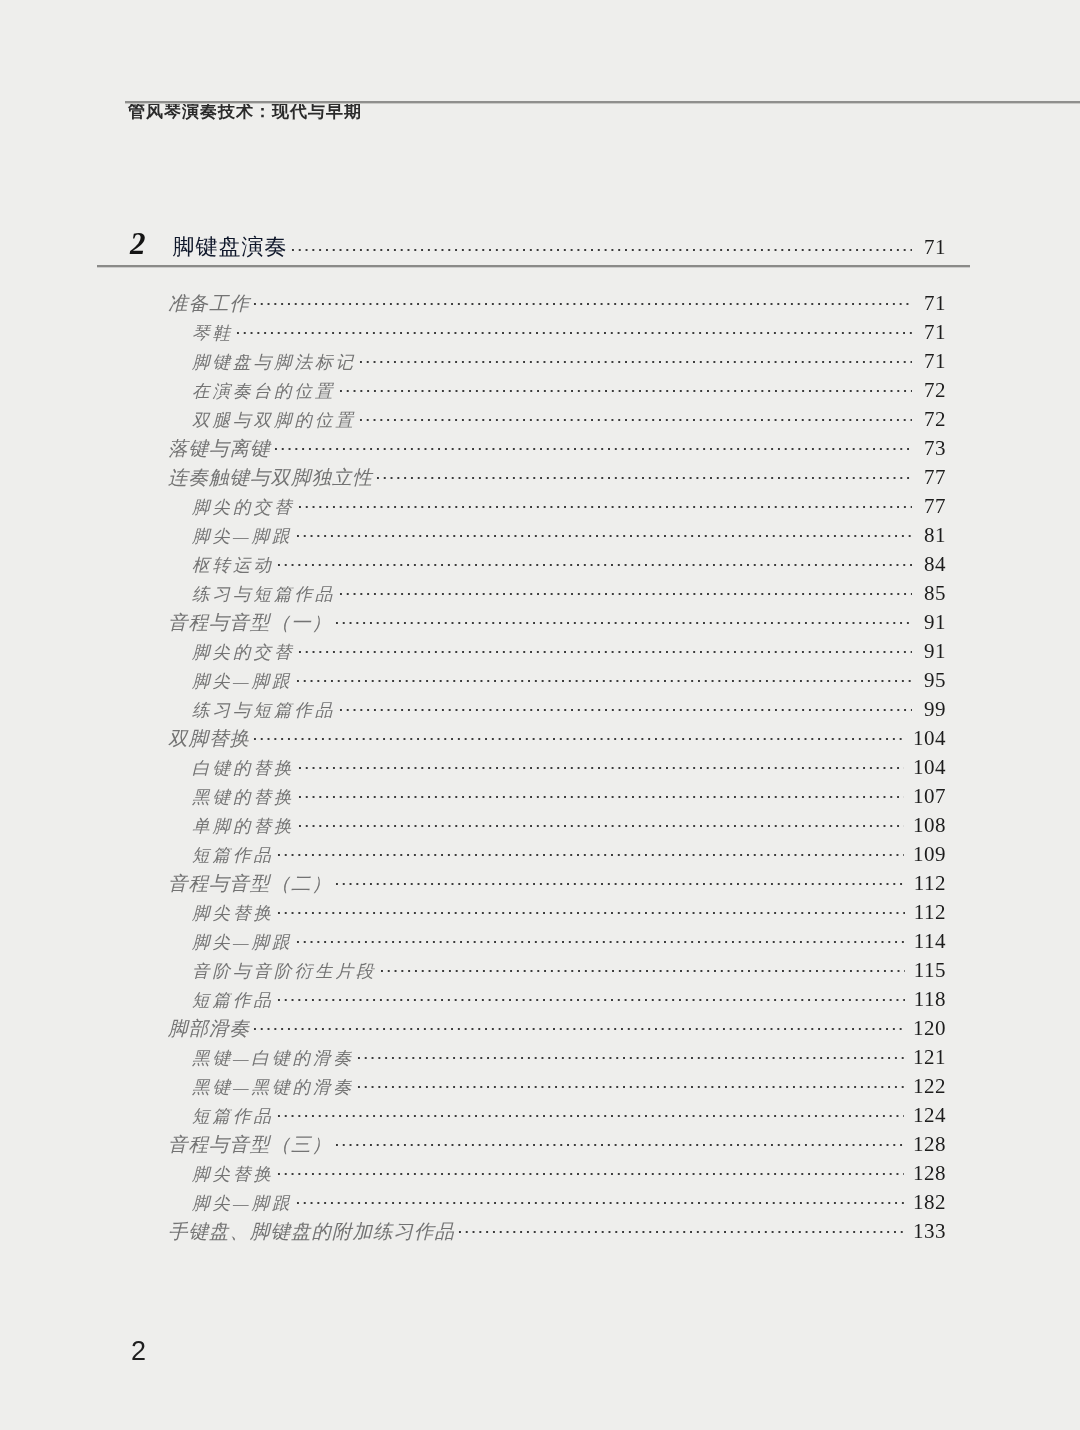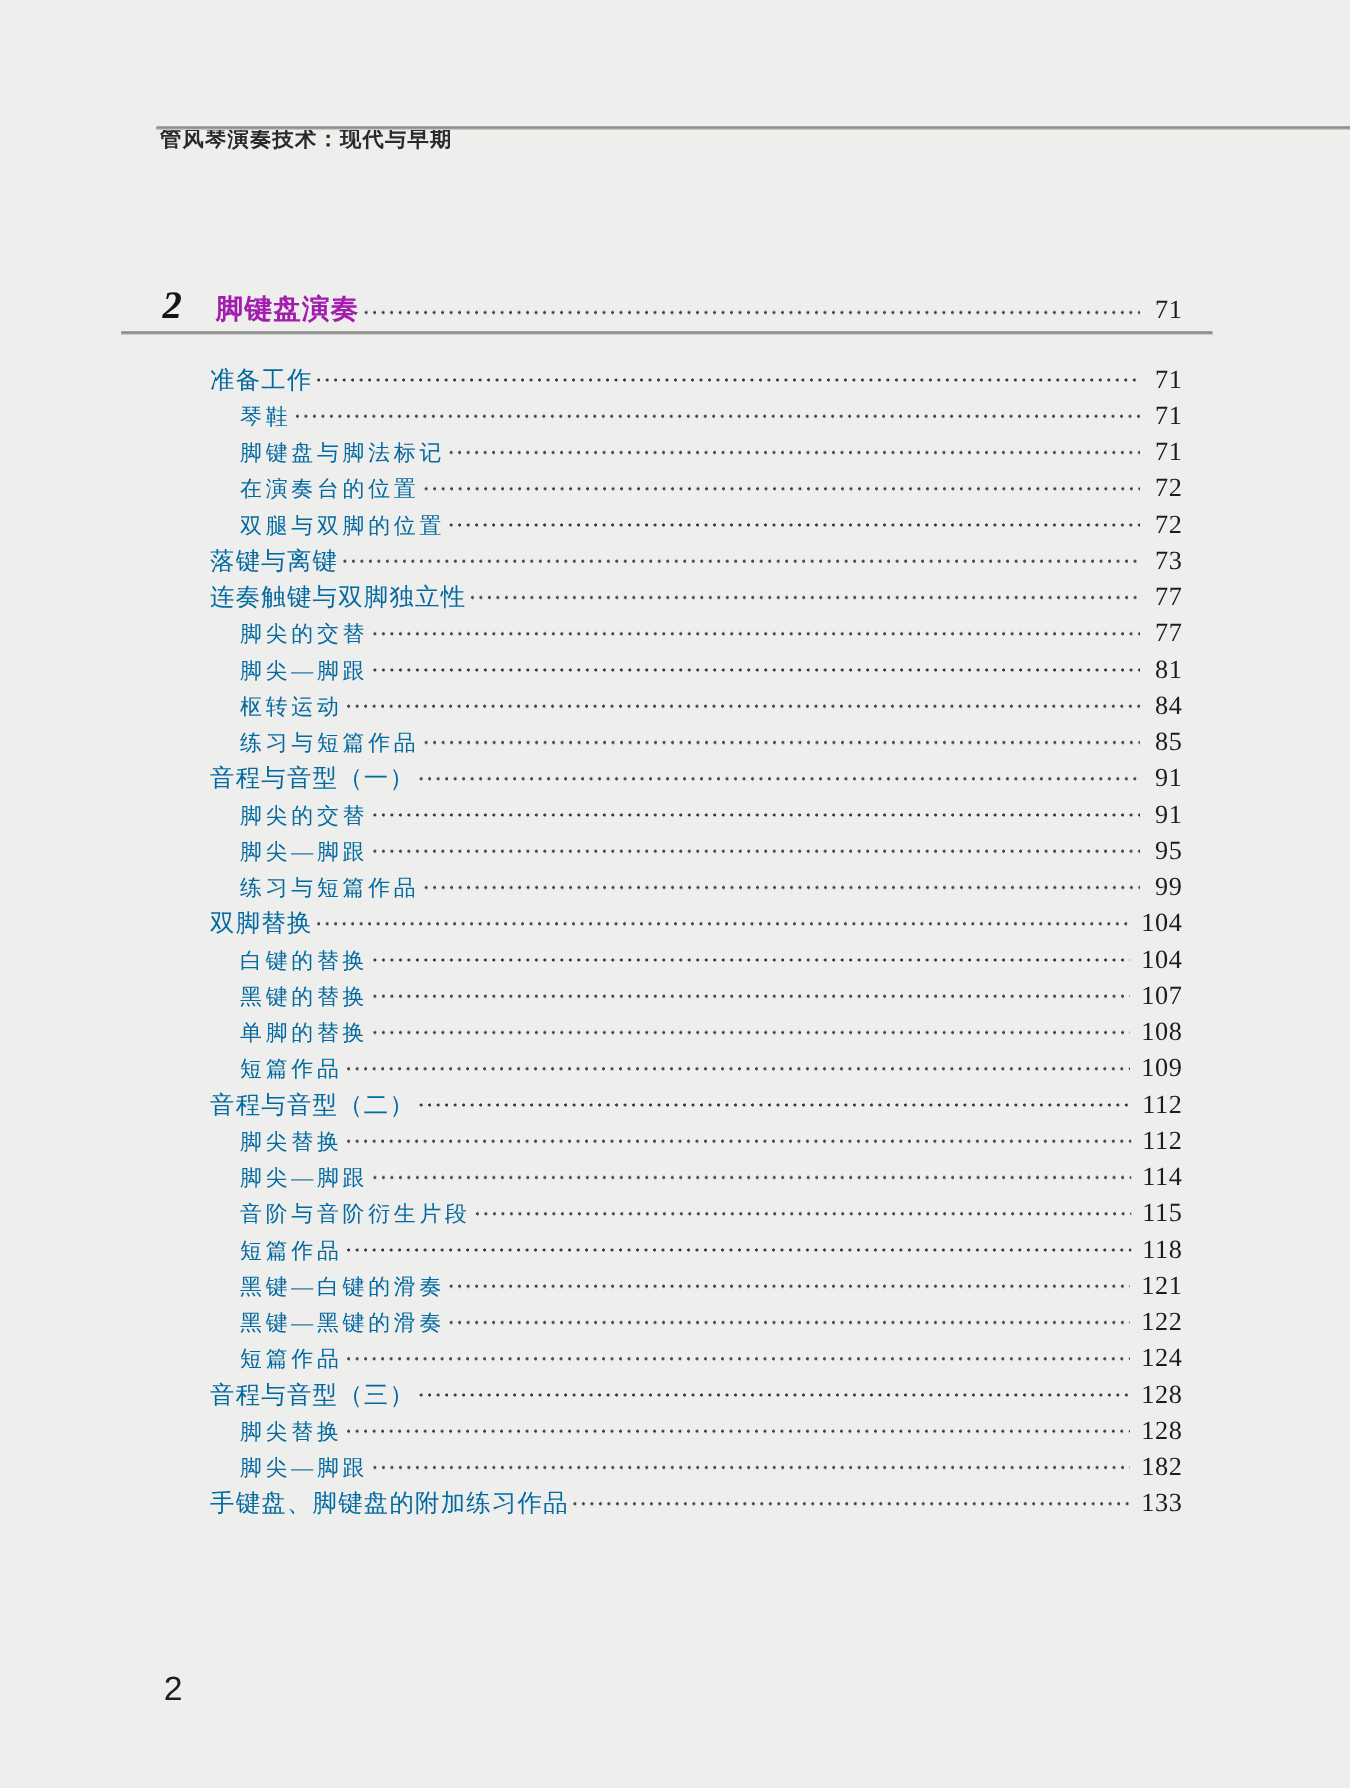--- a/index.html
+++ b/index.html
@@ -31,41 +31,41 @@
     position: absolute; top: 228px; left: 130px; width: 816px;
     display: flex; align-items: baseline;
   }
   .chapter-number {
     font-family: "Liberation Serif", "DejaVu Serif", serif;
     font-style: italic; font-weight: bold;
     font-size: 31px; line-height: 1; color: #141414;
   }
   .chapter-title {
     margin-left: 27px;
-    font-weight: bold; font-size: 22px; letter-spacing: 1px;
-    color: #a21caf; white-space: nowrap;
+    font-weight: normal; font-size: 22px; letter-spacing: 1px;
+    color: #0f172a; white-space: nowrap;
   }
   .chapter-leader { margin-left: 14px; }
   .chapter-page { font-size: 20px; margin-left: 2px; }
   .chapter-rule {
     position: absolute; top: 265px; left: 97px; width: 873px;
     height: 2px; background: #8a8a88;
     border-bottom: 1px solid #cccccb;
   }
 
   
   .toc {
     position: absolute; top: 289px; left: 168px; width: 778px;
   }
   .toc-row {
     height: 29px;
     display: flex; align-items: center;
     white-space: nowrap;
   }
-  .toc-row .label { color: #0369a1; }
+  .toc-row .label { color: #737373; font-style: italic; }
   .toc-row.lvl1 .label { font-size: 19.5px; letter-spacing: 1px; }
   .toc-row.lvl2 { padding-left: 24px; }
   .toc-row.lvl2 .label { font-size: 17.5px; letter-spacing: 3px; }
 
   .leader {
     flex: 1 1 auto;
     height: 8px;
     margin-left: 3px;
     background-image: radial-gradient(circle at 2px 4px, #3b3b3b 1.05px, rgba(0,0,0,0) 1.45px);
     background-size: 6.8px 8px;
@@ -221,20 +221,25 @@
     <div class="toc-row lvl2">
       <span class="label">音阶与音阶衍生片段</span>
       <span class="leader"></span>
       <span class="pg wide">115</span>
     </div>
     <div class="toc-row lvl2">
       <span class="label">短篇作品</span>
       <span class="leader"></span>
       <span class="pg wide">118</span>
     </div>
+    <div class="toc-row lvl1">
+      <span class="label">脚部滑奏</span>
+      <span class="leader"></span>
+      <span class="pg wide">120</span>
+    </div>
     <div class="toc-row lvl2">
       <span class="label">黑键—白键的滑奏</span>
       <span class="leader"></span>
       <span class="pg wide">121</span>
     </div>
     <div class="toc-row lvl2">
       <span class="label">黑键—黑键的滑奏</span>
       <span class="leader"></span>
       <span class="pg wide">122</span>
     </div>

